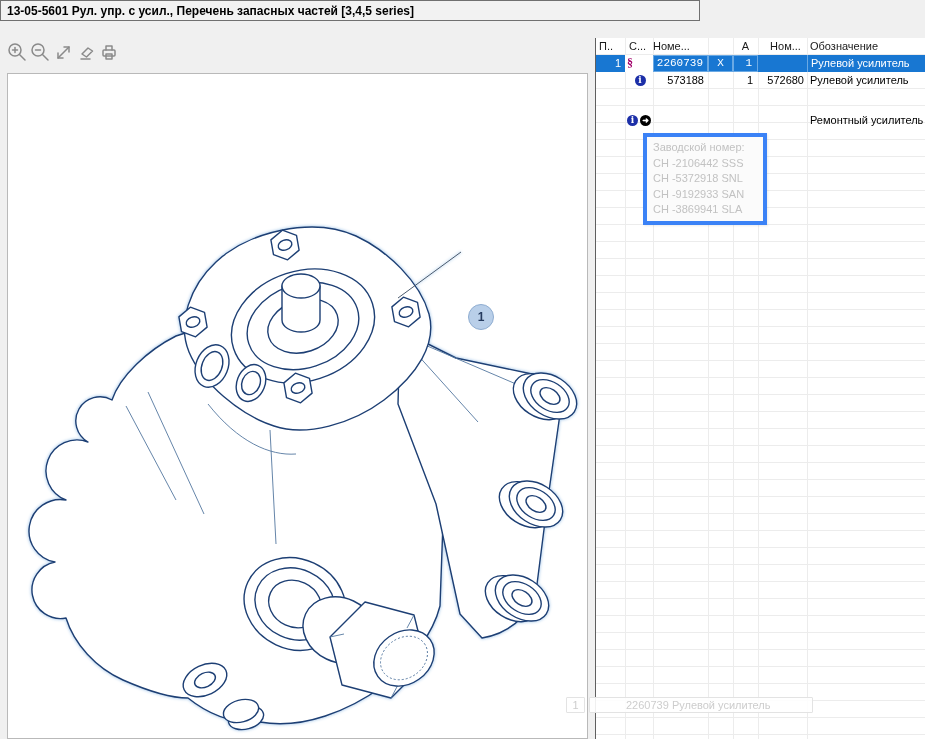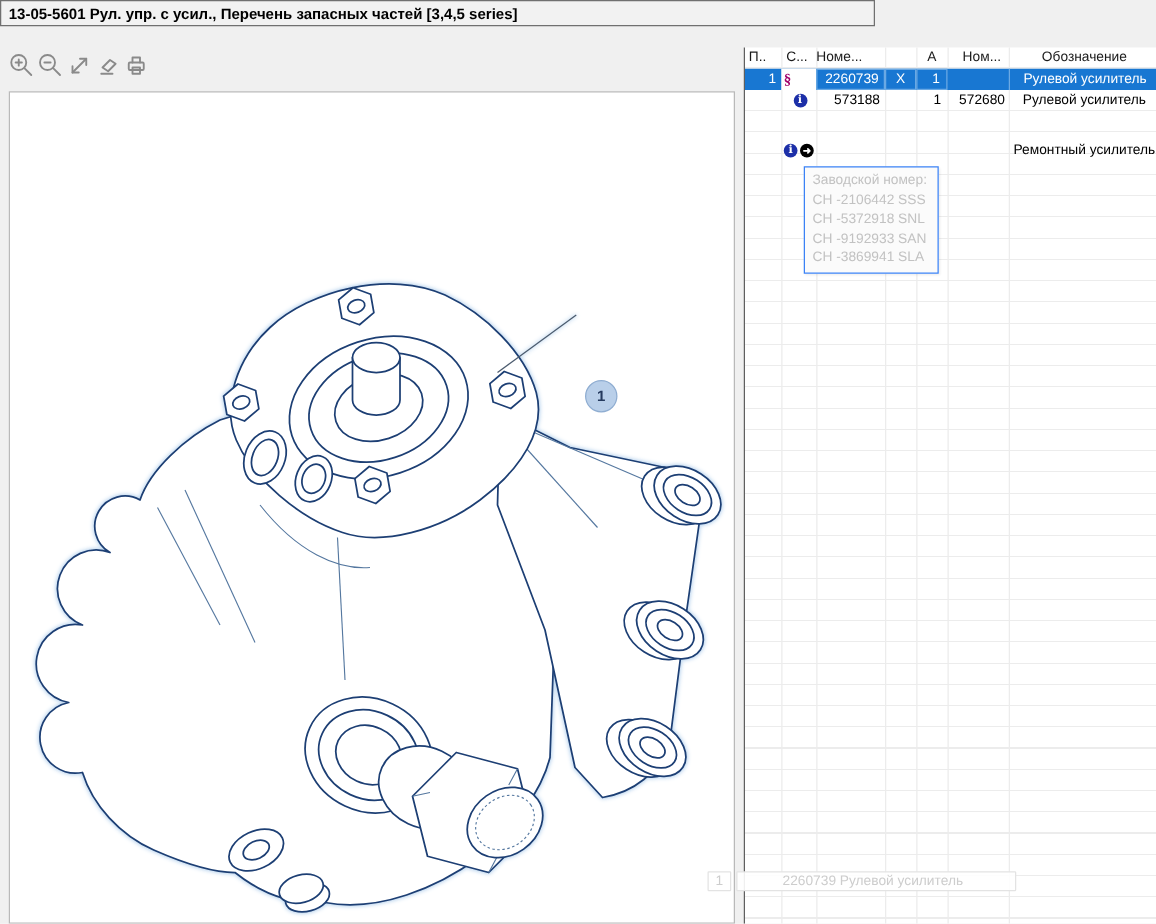--- a/index.html
+++ b/index.html
@@ -53,48 +53,48 @@
     align-items:center;box-sizing:border-box;white-space:nowrap;
   }
   .trow > div{overflow:hidden;height:17px;line-height:17px;box-sizing:border-box;}
   .hdr{top:0;color:#1a1a1a;}
   .c-pos{text-align:right;padding-right:4px;}
   .c-status{text-align:left;padding-left:2px;display:flex;align-items:center;gap:2px;}
   .c-num{text-align:right;padding-right:4px;}
   .c-x{text-align:center;}
   .c-qty{text-align:right;padding-right:5px;}
   .c-num2{text-align:right;padding-right:3px;}
-  .c-des{text-align:center;padding-left:3px;}
+  .c-des{text-align:left;padding-left:3px;}
   .hdr .c-pos{text-align:left;padding-left:3px;}
   .hdr .c-status{padding-left:4px;}
   .hdr .c-num{text-align:left;padding-right:0;}
   .hdr .c-qty{text-align:center;padding-right:0;}
   .hdr .c-num2{text-align:center;padding-left:9px;}
   .row-sel{background:#1877d2;color:#fff;}
   .row-sel .c-status{background:#fff;}
   .row-sel .c-num,.row-sel .c-x,.row-sel .c-qty{
     border-left:1px solid #6aa9e4;border-right:1px solid #6aa9e4;
-    border-top:1px solid #6aa9e4;border-bottom:1px solid #6aa9e4;line-height:15px;
+    border-top:1px solid #6aa9e4;border-bottom:1px solid #6aa9e4;line-height:15px;font-family:Liberation Mono, monospace;
   }
   .row-sel .c-des{border-left:1px solid #6aa9e4;}
   .sect{color:#a1006b;font-weight:bold;font-size:12px;font-family:"Liberation Serif",serif;}
   .info-icon{
     display:inline-block;width:11px;height:11px;border-radius:50%;
     background:#1c2fa8;color:#fff;font-family:"DejaVu Serif",serif;
     font-size:9px;font-weight:bold;text-align:center;line-height:11px;flex:none;
   }
   .replace-icon{
     display:inline-block;width:11px;height:11px;border-radius:50%;
     background:#000;color:#fff;font-size:8px;font-weight:bold;
     text-align:center;line-height:11px;flex:none;
   }
   
   .factory-tooltip{
-    position:absolute;left:643px;top:133px;width:108px;
-    background:#fbfbfb;border:1px solid #3b82f6;box-shadow:1px 1px 2px rgba(0,0,0,0.08);
+    position:absolute;left:643px;top:133px;width:124px;
+    background:#fbfbfb;border:4px solid #3b82f6;box-shadow:1px 1px 2px rgba(0,0,0,0.08);
     box-sizing:border-box;padding:3px 6px;
     font-size:11px;line-height:15.5px;color:#c2c2c2;white-space:nowrap;overflow:hidden;
   }
   
   .ghost-pos{
     position:absolute;left:566px;top:697px;width:19px;height:16px;
     background:rgba(255,255,255,0.9);border:1px solid #e3e3e3;box-sizing:border-box;
     color:#cdcdcd;font-size:11px;line-height:14px;text-align:center;border-radius:1px;
   }
   .ghost-main{

